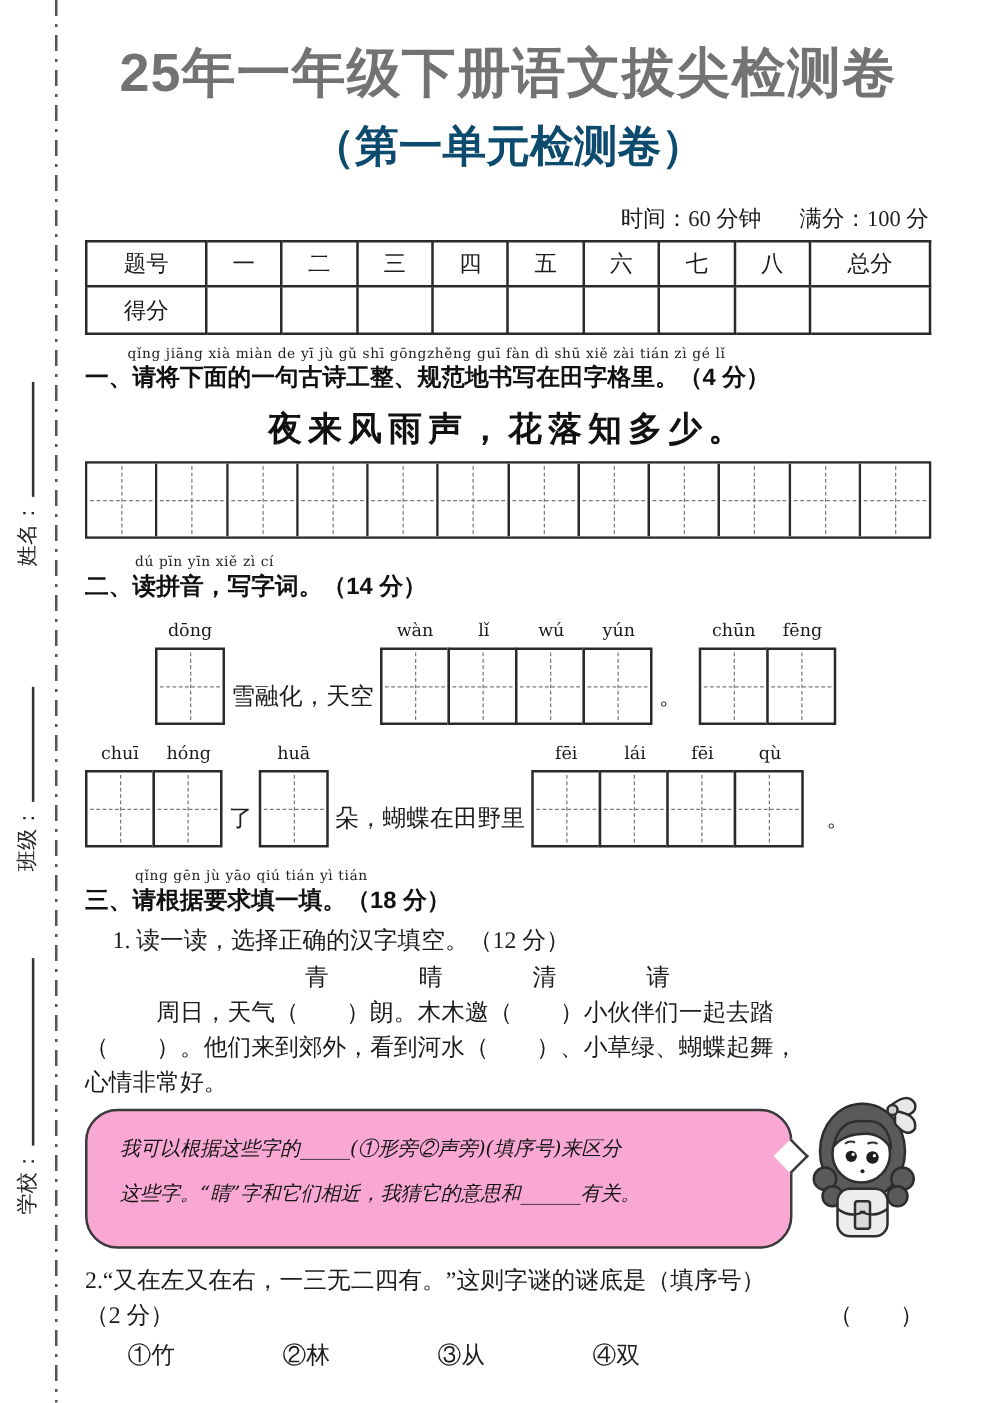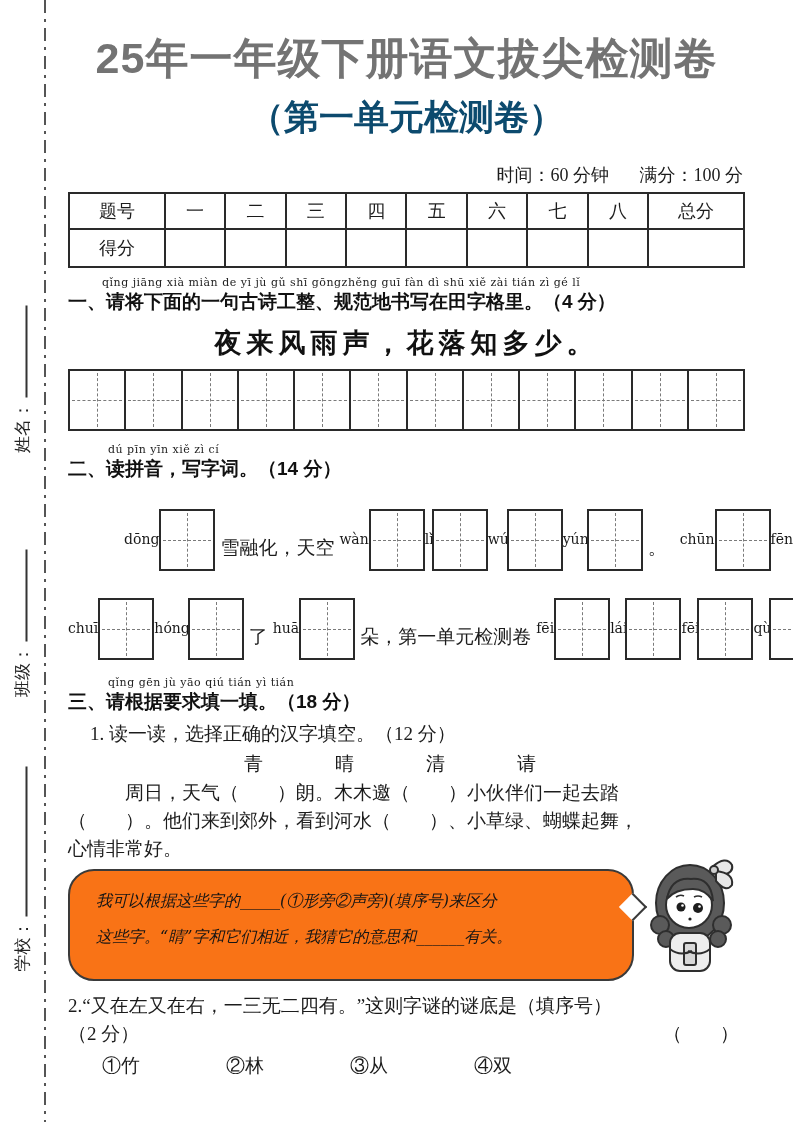--- a/index.html
+++ b/index.html
@@ -41,37 +41,37 @@
   
   .tzrow { display:flex; border:2px solid #2a2a2a; margin-top:8px; height:62px; }
   .tzrow .tz { flex:1; border:0; border-right:2px solid #2a2a2a; height:auto; }
   .tzrow .tz:last-child { border-right:0; }
   .tz { position:relative; width:56px; height:62px; background:#fff; border:2px solid #2a2a2a; }
   .tz::before { content:""; position:absolute; left:50%; top:2px; bottom:2px; border-left:1.5px dashed #7a7a7a; }
   .tz::after  { content:""; position:absolute; top:50%; left:2px; right:2px; border-top:1.5px dashed #7a7a7a; }
   
   .wrow { display:flex; align-items:flex-end; margin-top:12px; }
   .pgroup { display:flex; }
-  .pcell { display:flex; flex-direction:row; align-items:center;margin-top:15px; }
+  .pcell { display:flex; flex-direction:column; align-items:center; }
   .pcell + .pcell .tz { margin-left:-2px; }
   .py { font-family:"DejaVu Serif", serif; font-size:14px; height:24px; line-height:22px; color:#1a1a1a; }
   .wtext { font-size:19px; padding:0 5px 10px 5px; white-space:nowrap; }
   
   .q-prompt { font-size:19px; margin-top:6px; }
   .opt-row { display:flex; margin-top:4px; font-size:19px; }
   .opt-row.q1 { margin-left:176px; gap:72px; }
   .opt-row.q2 { margin-left:34px; gap:86px; margin-top:6px; }
   .para div { font-size:19px; line-height:28px; }
   .para .indent { text-indent:3em; }
   
   .hint-wrap { display:flex; margin-top:6px; }
   .bubble {
     position:relative; flex:1; border:2px solid #3a3a3a; border-radius:26px;
     padding:12px 18px 12px 26px; font-family:"DejaVu Serif", serif; font-style:italic;
-    font-size:16px; line-height:36px; color:#151515; background:#f97316; max-width:566px;
+    font-size:16px; line-height:36px; color:#151515; background:#f9a8d4; max-width:566px;
   }
   .bubble-tail {
     position:absolute; right:-11px; top:26px; width:20px; height:20px; background:#fff;
     border-top:2px solid #3a3a3a; border-right:2px solid #3a3a3a; transform:rotate(45deg);
   }
   .girl { width:104px; height:134px; margin-left:6px; margin-top:-22px; flex:none; }
   .q2-line2 { display:flex; justify-content:space-between; font-size:19px; margin-top:2px; padding-right:6px; }
 </style>
 </head>
 <body>
@@ -202,21 +202,21 @@
           <div class="tz"></div>
         </div>
       </div>
     <span class="wtext">了</span>
     <div class="pgroup">
         <div class="pcell">
           <div class="py">huā</div>
           <div class="tz"></div>
         </div>
       </div>
-    <span class="wtext">朵，第一单元检测卷</span>
+    <span class="wtext">朵，蝴蝶在田野里</span>
     <div class="pgroup">
         <div class="pcell">
           <div class="py">fēi</div>
           <div class="tz"></div>
         </div>
         <div class="pcell">
           <div class="py">lái</div>
           <div class="tz"></div>
         </div>
         <div class="pcell">

